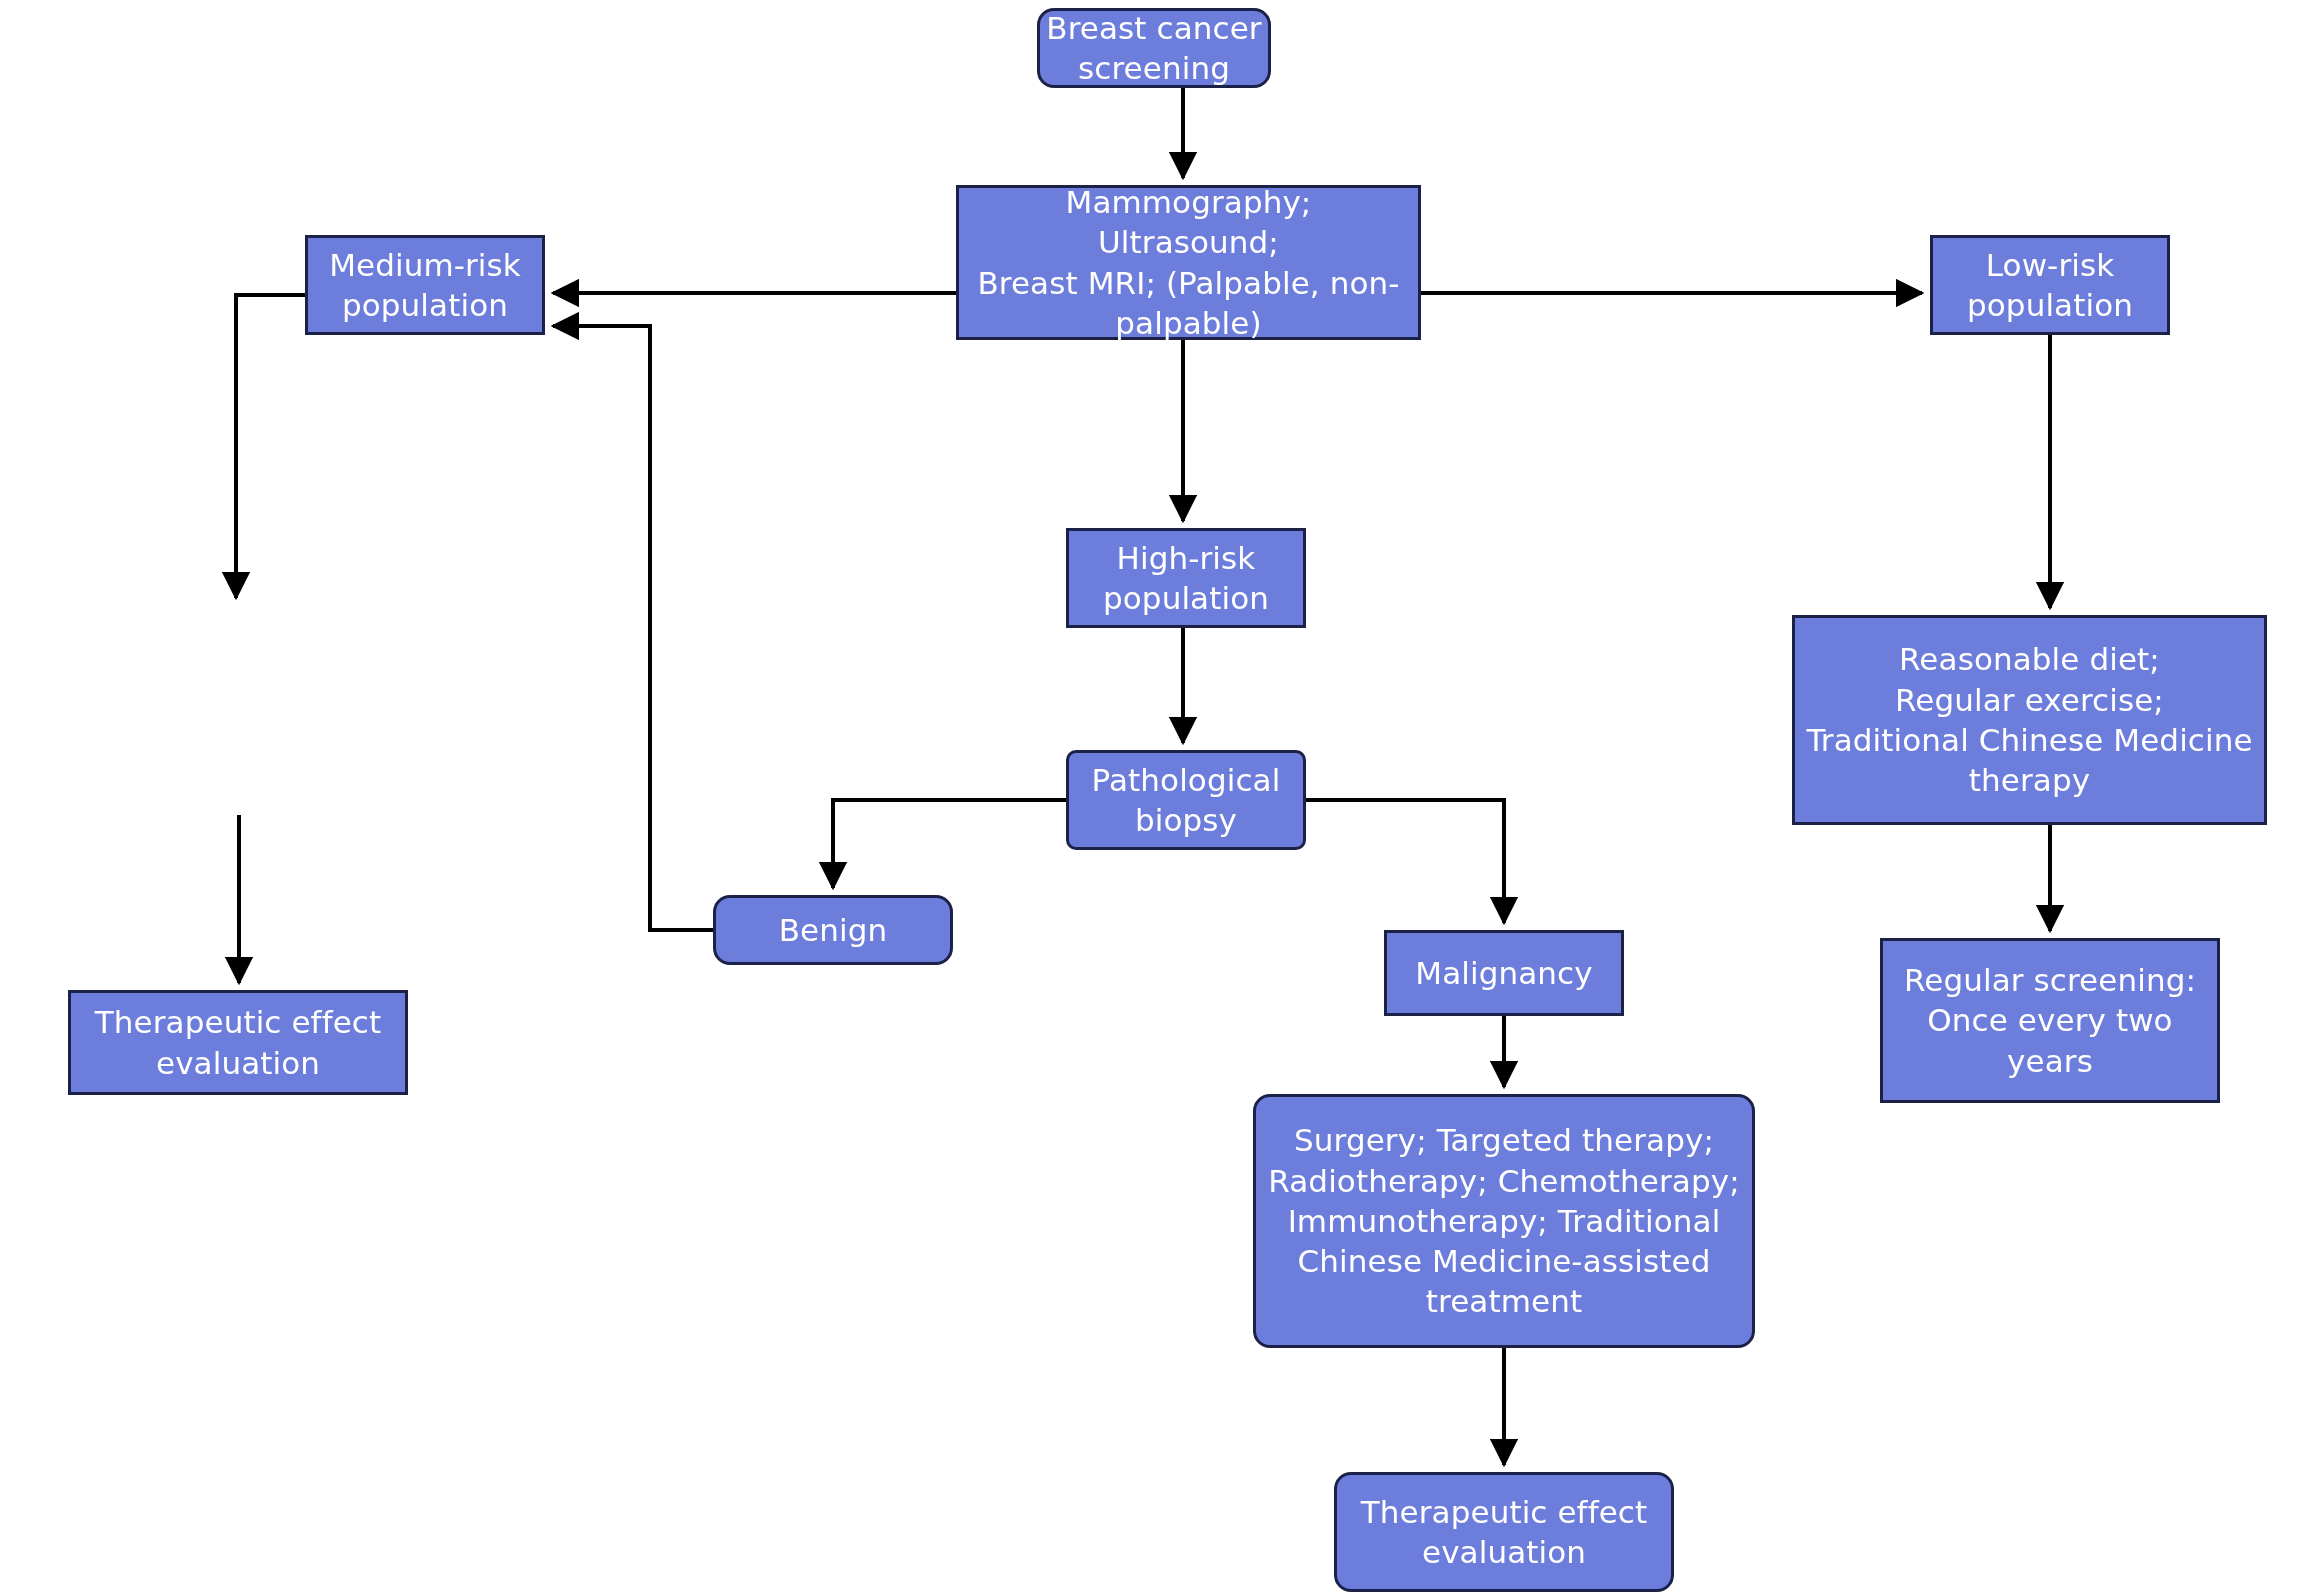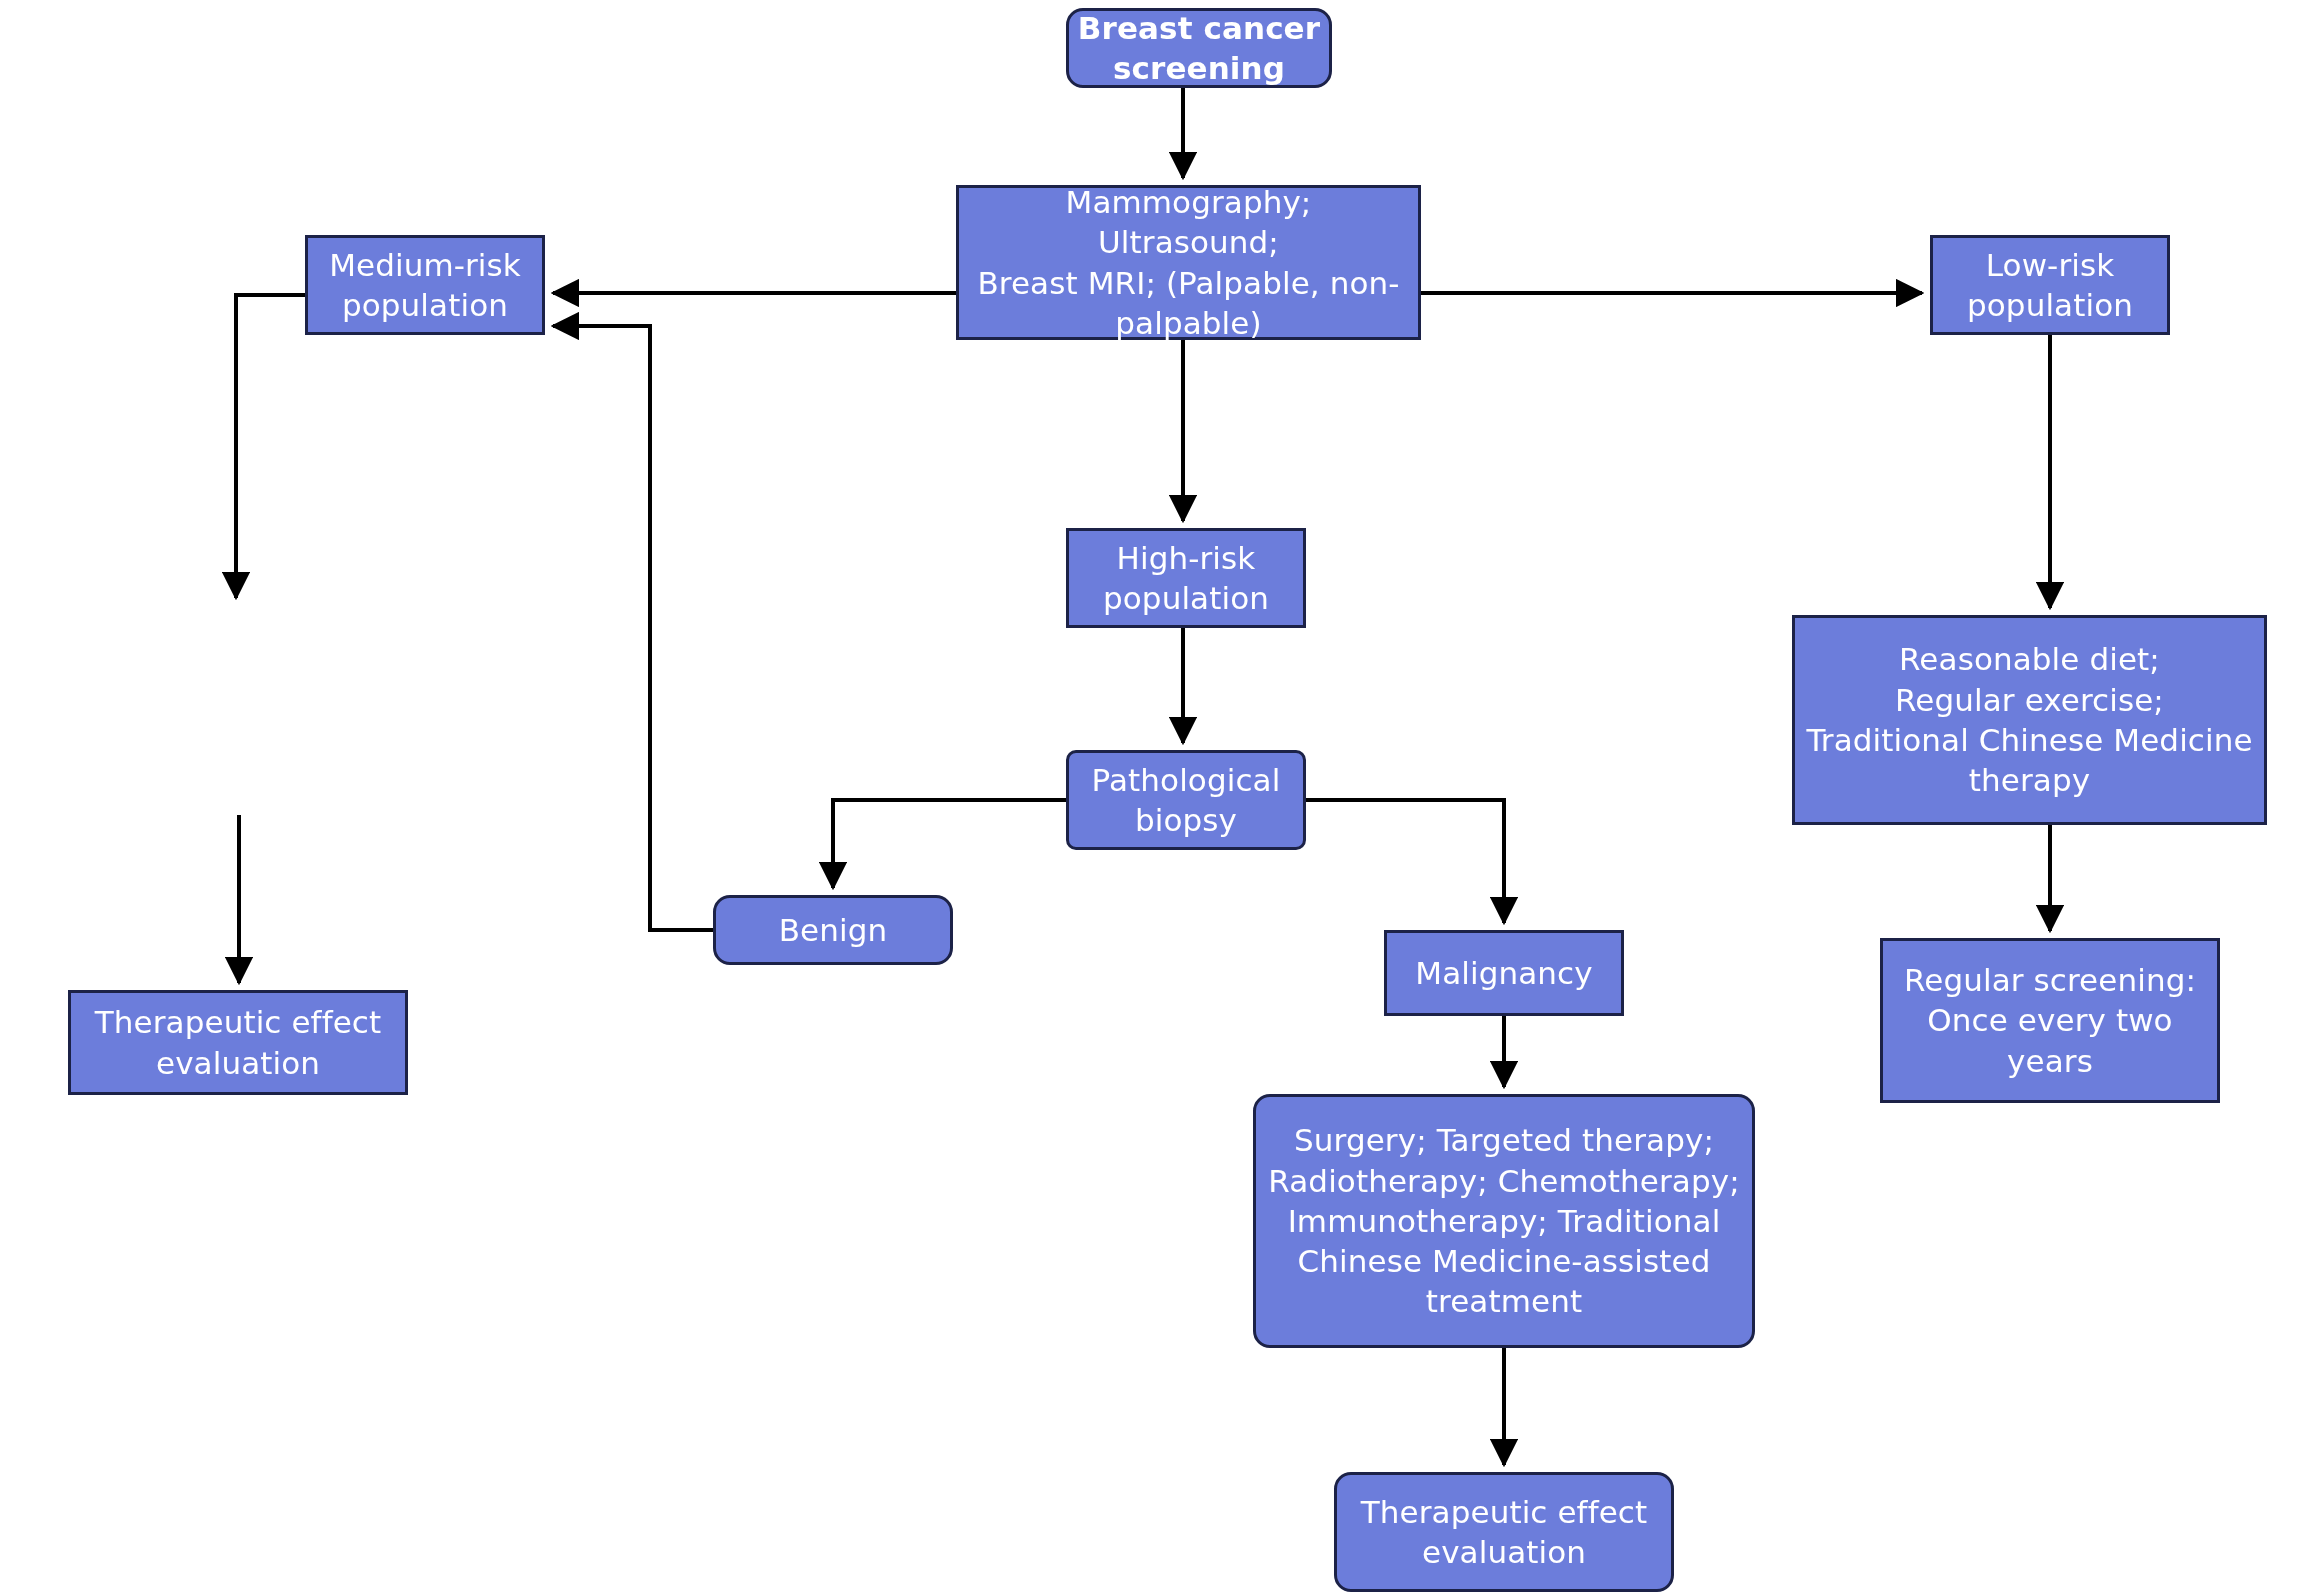--- a/index.html
+++ b/index.html
@@ -78,21 +78,21 @@
       <path d="M 1504 1000 L 1504 1087"></path>
 
       <path d="M 1504 1348 L 1504 1465"></path>
 
       <path d="M 2050 335 L 2050 608"></path>
 
       <path d="M 2050 825 L 2050 931"></path>
     </g>
   </svg>
 
-  <div class="node rounded" style="left:1066px; top:8px; width:266px; height:80px;font-weight:bold;">Breast cancer
+  <div class="node rounded" style="left:1037px; top:8px; width:234px; height:80px;">Breast cancer
 screening</div>
 
   <div class="node sharp" style="left:956px; top:185px; width:465px; height:155px;">Mammography;
 Ultrasound;
 Breast MRI; (Palpable, non-
 palpable)</div>
 
   <div class="node sharp" style="left:305px; top:235px; width:240px; height:100px;">Medium-risk
 population</div>
 

